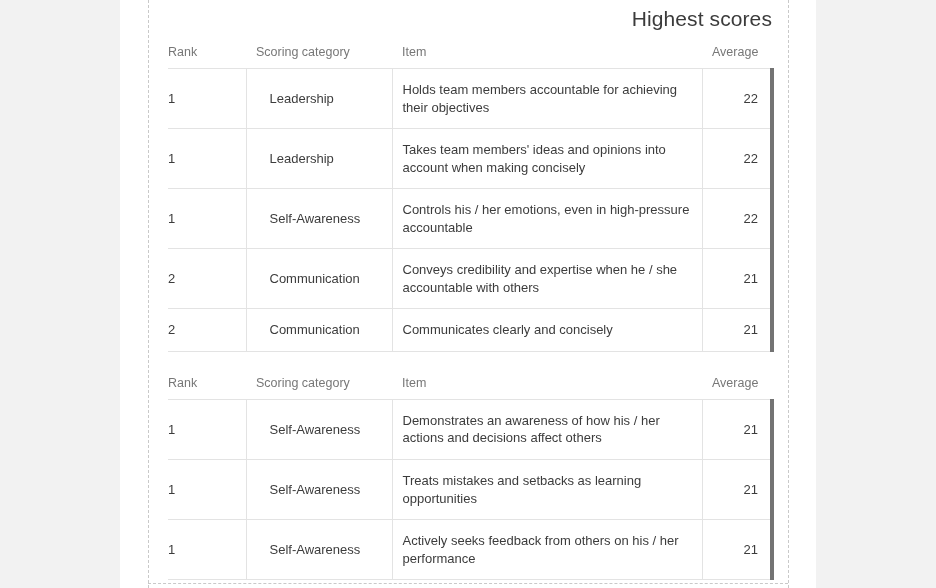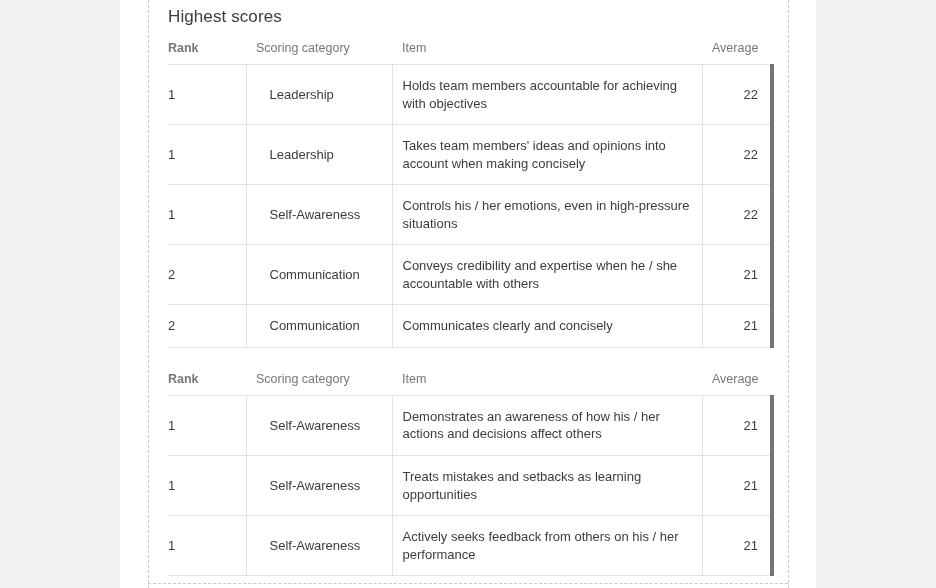--- a/index.html
+++ b/index.html
@@ -36,46 +36,47 @@
     top: 583px;
     border-top: 1px dashed #c9c9c9;
   }
   .content {
     position: absolute;
     left: 168px;
     top: 0;
     width: 604px;
   }
   h2.section-title {
-    font-size: 17px;
+    font-size: 21px;
     font-weight: normal;
     color: #3b3b3b;
     margin: 0;
     padding: 0;
     line-height: 1;
     letter-spacing: 0.1px;
+    text-align: right;
   }
   .block-1 { margin-top: 8px; }
   .block-2 { margin-top: 24px; }
   table.score-table {
     width: 604px;
     border-collapse: collapse;
     margin-top: 16px;
     table-layout: fixed;
   }
   table.score-table th {
     font-size: 12.5px;
     font-weight: normal;
     color: #777777;
     text-align: left;
     padding: 0 10px 9px 10px;
     border: none;
     vertical-align: bottom;
   }
-  table.score-table th.col-rank { width: 78px; padding-left: 0; font-weight: bold; }
+  table.score-table th.col-rank { width: 78px; padding-left: 0; }
   table.score-table th.col-cat { width: 146px; }
   table.score-table th.col-item { width: 310px; }
   table.score-table th.col-avg { width: 70px; padding-right: 12px; }
   table.score-table td {
     font-size: 13px;
     color: #3c3c3c;
     padding: 12px 10px;
     border: 1px solid #e3e3e3;
     vertical-align: middle;
     line-height: 1.35;
@@ -113,33 +114,33 @@
       <tbody>
           <tr class="head-row">
         <th class="col-rank">Rank</th>
         <th class="col-cat">Scoring category</th>
         <th class="col-item">Item</th>
         <th class="col-avg">Average</th>
       </tr>
       <tr>
         <td class="col-rank">1</td>
         <td class="col-cat">Leadership</td>
-        <td class="col-item">Holds team members accountable for achieving with objectives</td>
+        <td class="col-item">Holds team members accountable for achieving their objectives</td>
         <td class="col-avg">22</td>
       </tr>
       <tr>
         <td class="col-rank">1</td>
         <td class="col-cat">Leadership</td>
         <td class="col-item">Takes team members' ideas and opinions into account when making concisely</td>
         <td class="col-avg">22</td>
       </tr>
       <tr>
         <td class="col-rank">1</td>
         <td class="col-cat">Self-Awareness</td>
-        <td class="col-item">Controls his / her emotions, even in high-pressure situations</td>
+        <td class="col-item">Controls his / her emotions, even in high-pressure accountable</td>
         <td class="col-avg">22</td>
       </tr>
       <tr>
         <td class="col-rank">2</td>
         <td class="col-cat">Communication</td>
         <td class="col-item">Conveys credibility and expertise when he / she accountable with others</td>
         <td class="col-avg">21</td>
       </tr>
       <tr>
         <td class="col-rank">2</td>

